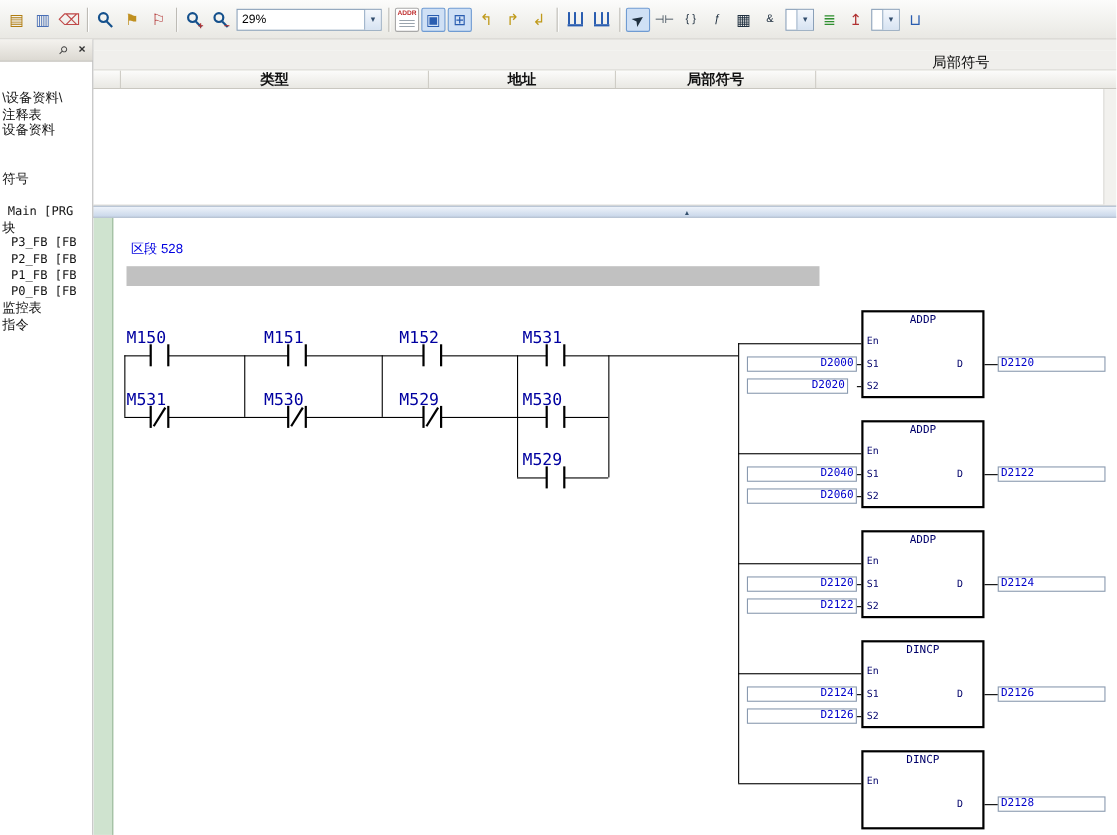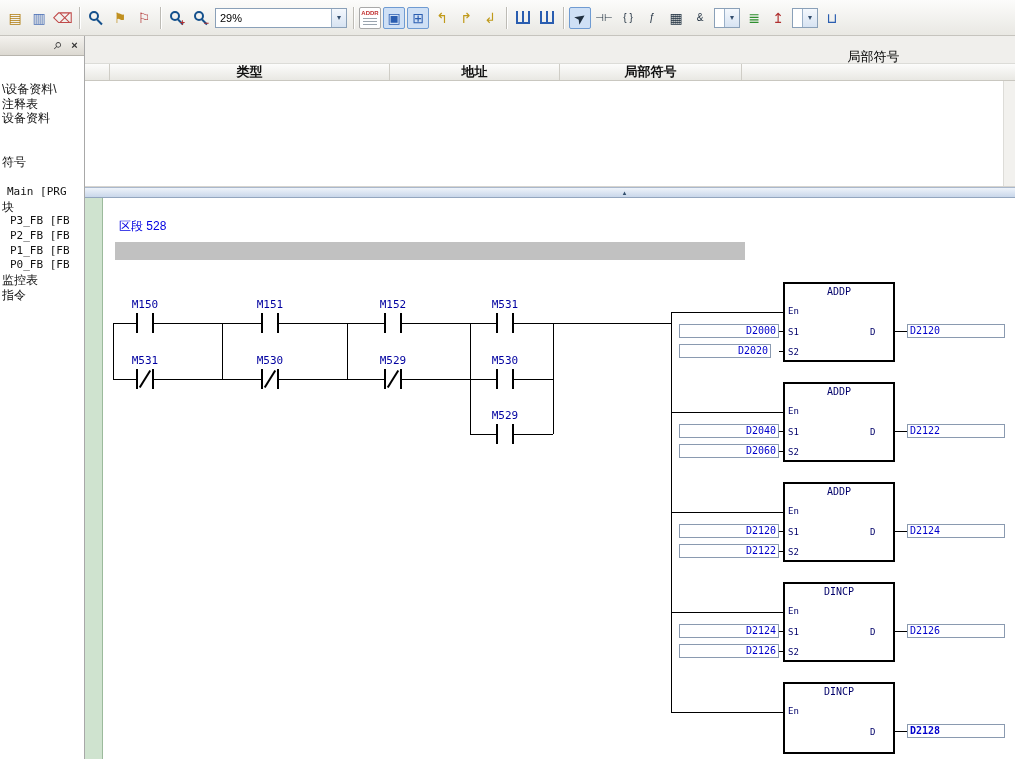--- a/index.html
+++ b/index.html
@@ -47,21 +47,21 @@
 
 
 .ladder{position:relative;height:561px;background:#fff;overflow:hidden;}
 .gutter{position:absolute;left:0;top:0;width:18px;height:100%;background:var(--gutter-green,#cfe3cf);border-right:1px solid #9cba9c;}
 .canvas{position:absolute;left:0;top:0;width:100%;height:100%;}
 .section-label{position:absolute;left:34px;top:20px;font-size:12px;color:var(--section-label,#0000e0);}
 .comment-bar{position:absolute;background:var(--comment-bar,#c1c1c1);}
 .hw{position:absolute;background:var(--wire,#000);height:1px;}
 .vw{position:absolute;background:var(--wire,#000);width:1px;}
 .contact{position:absolute;width:60px;height:40px;}
-.clabel{position:absolute;left:0;right:0;top:1px;text-align:center;font-family:"DejaVu Sans Mono",monospace;font-size:11px;color:var(--device-label,#0000a0);}
+.clabel{position:absolute;left:0;right:0;top:1px;text-align:left;font-family:"DejaVu Sans Mono",monospace;font-size:15px;color:var(--device-label,#0000a0);}
 .cbar{position:absolute;top:16px;width:2px;height:20px;background:var(--wire,#000);}
 .cbar.b1{left:21px;}.cbar.b2{left:37px;}
 .cslash{position:absolute;left:20px;top:25px;width:20px;height:2px;background:var(--wire,#000);transform:rotate(-58deg);}
 .fblock{position:absolute;border:2px solid #000;background:#fff;font-family:"DejaVu Sans Mono",monospace;color:#00006a;}
 .ftitle{position:absolute;left:0;right:0;top:2px;text-align:center;font-size:10px;}
 .fen{position:absolute;left:3px;top:22px;font-size:9px;}
 .fpin{position:absolute;font-size:9px;}
 .fpin.left{left:3px;}
 .fpin.right{right:4px;}
 .opbox{position:absolute;background:#fff;border:1px solid #8a9ab0;font-family:"DejaVu Sans Mono",monospace;font-size:10px;color:var(--operand-text,#0000cc);line-height:12px;overflow:hidden;white-space:nowrap;}
@@ -339,18 +339,18 @@
           <div class="opbox in" style="left: 594px; top: 446px; width: 100px; height: 14px;">D2126</div>
           <div class="hw" style="left: 694px; top: 453px; width: 4px; height: 1px;"></div>
           <div class="opbox out" style="left: 822px; top: 426px; width: 98px; height: 14px;">D2126</div>
           <div class="hw" style="left: 810px; top: 433px; width: 12px; height: 1px;"></div>
           <div class="fblock" style="left: 698px; top: 484px; width: 112px; height: 72px;">
             <div class="ftitle">DINCP</div>
             <div class="fen">En</div>
             <div class="fpin right" style="top: 43px;">D</div>
           </div>
           <div class="hw" style="left: 586px; top: 514px; width: 112px; height: 1px;"></div>
-          <div class="opbox out" style="left: 822px; top: 526px; width: 98px; height: 14px; font-weight: bold;">D2128</div>
+          <div class="opbox out" style="left: 822px; top: 526px; width: 98px; height: 14px;">D2128</div>
           <div class="hw" style="left: 810px; top: 533px; width: 12px; height: 1px;"></div>
         </div>
     </div>
   </div>
 </div>
 
 </body></html>

